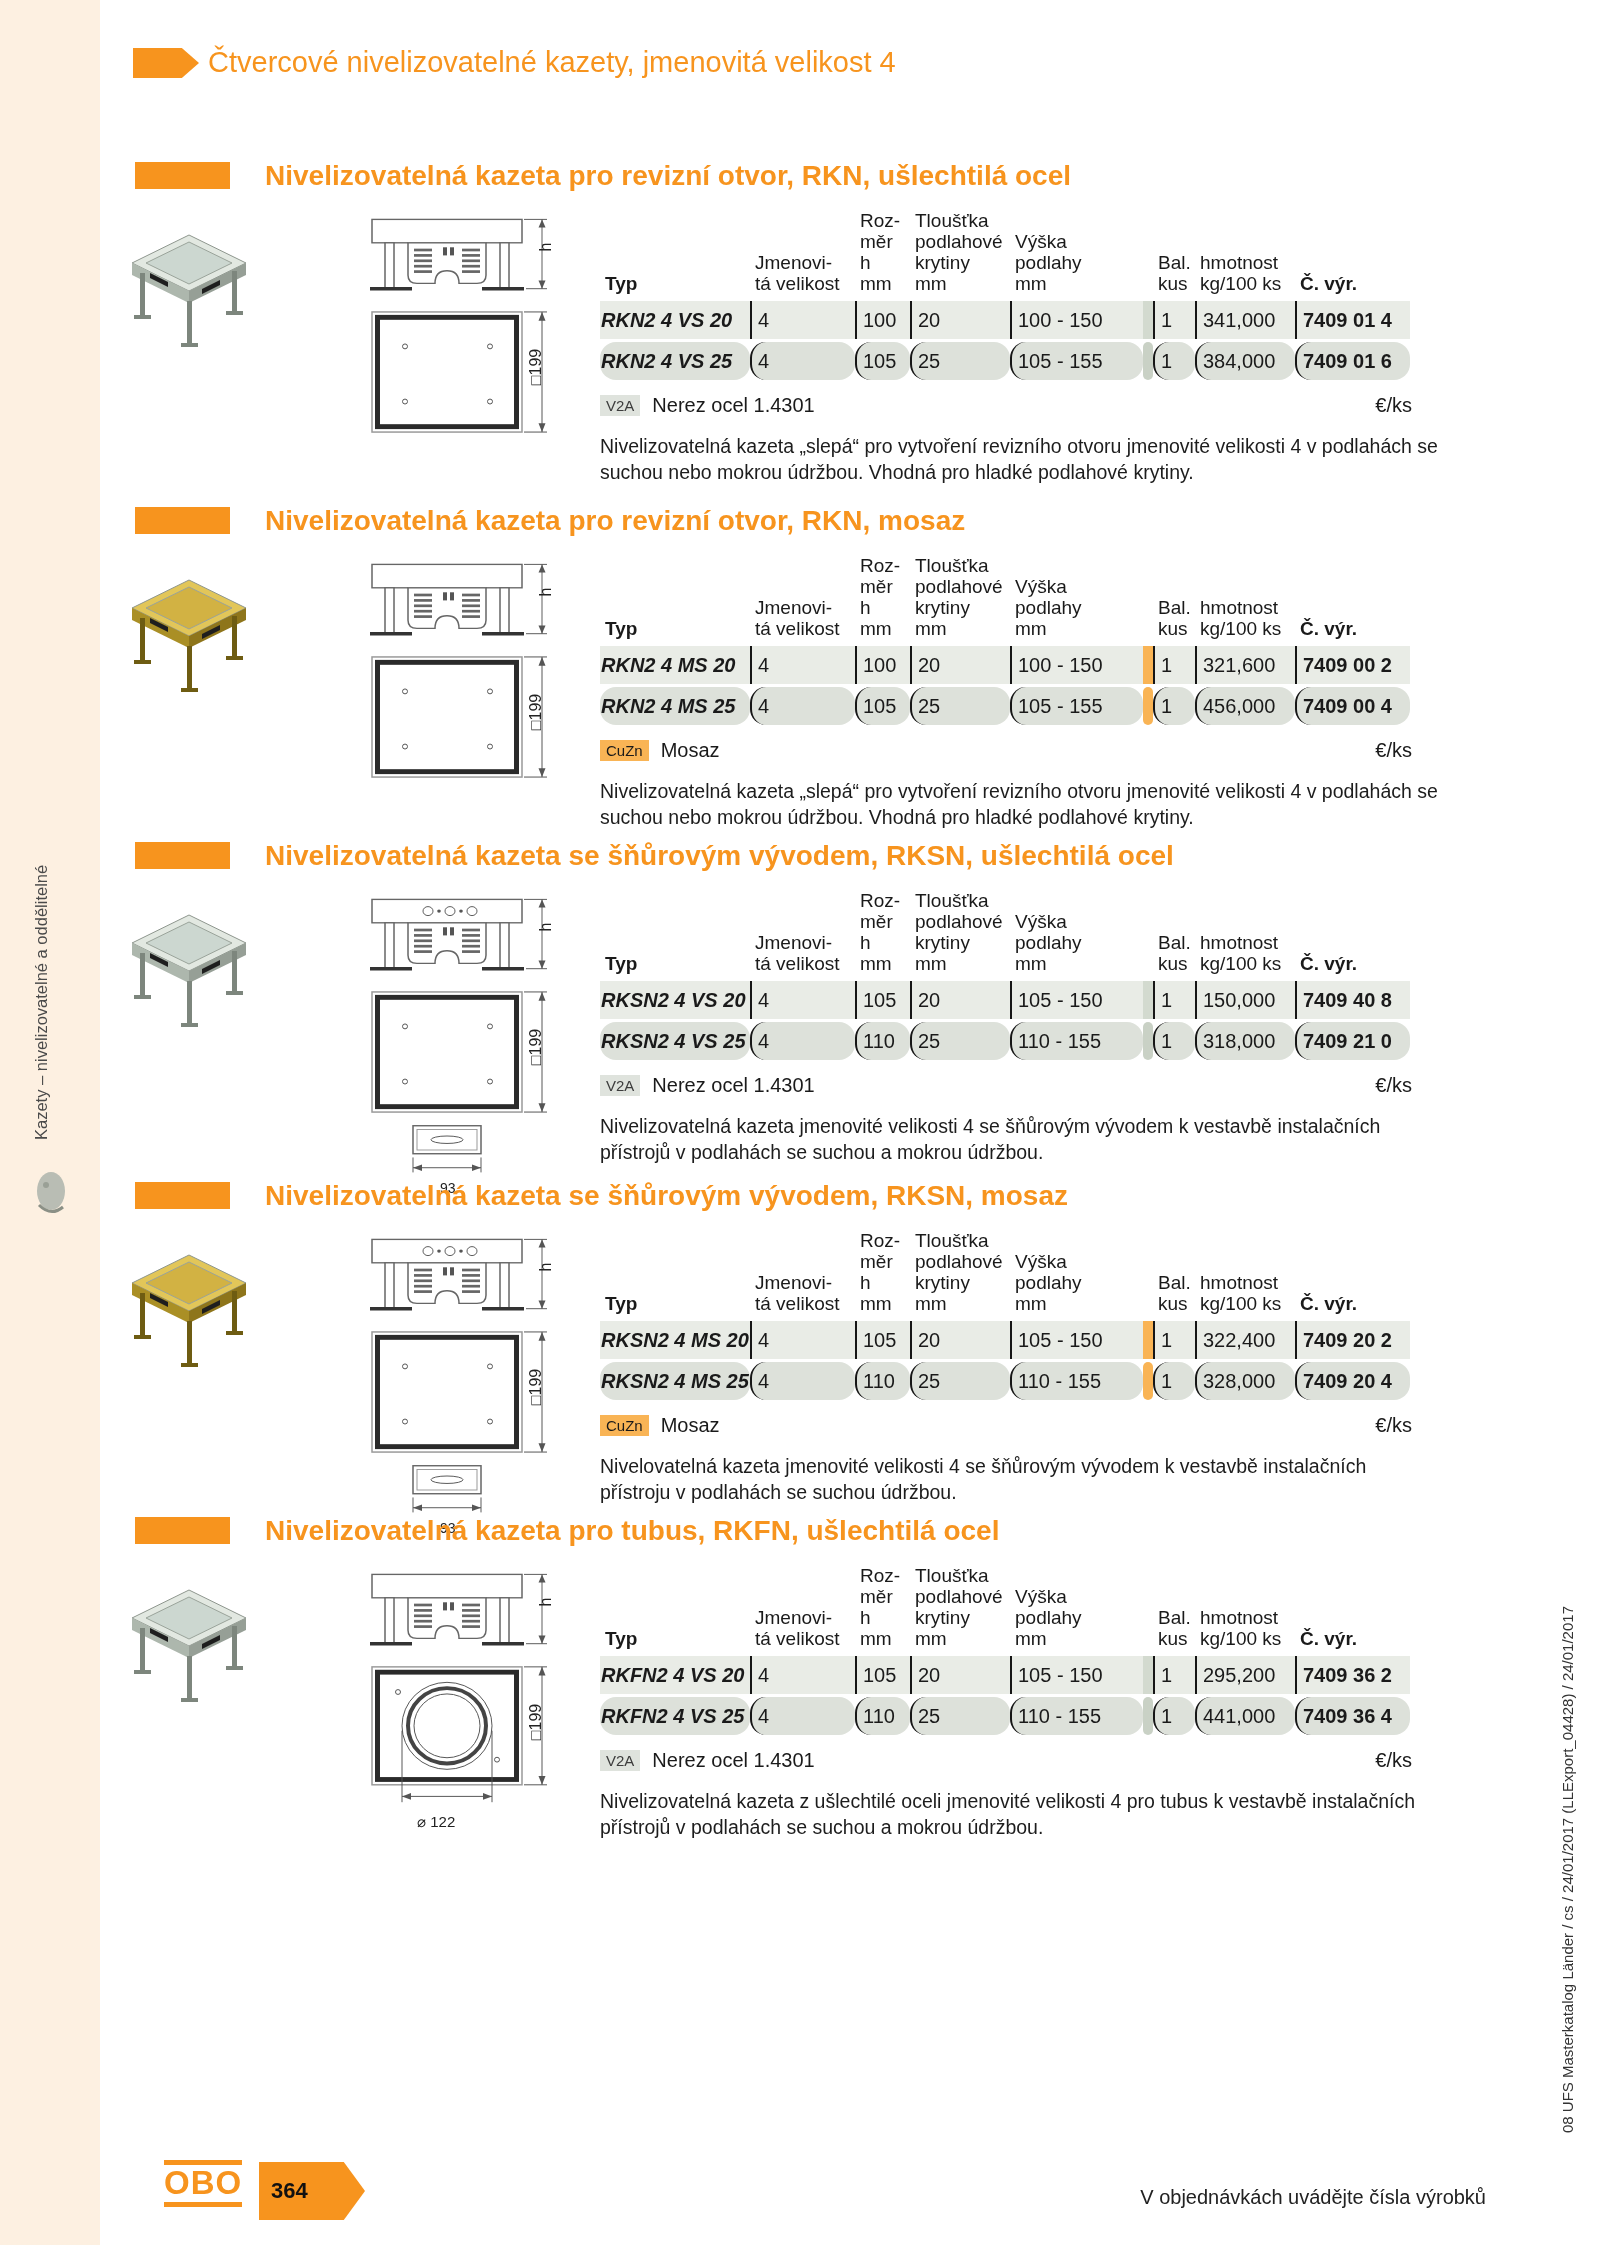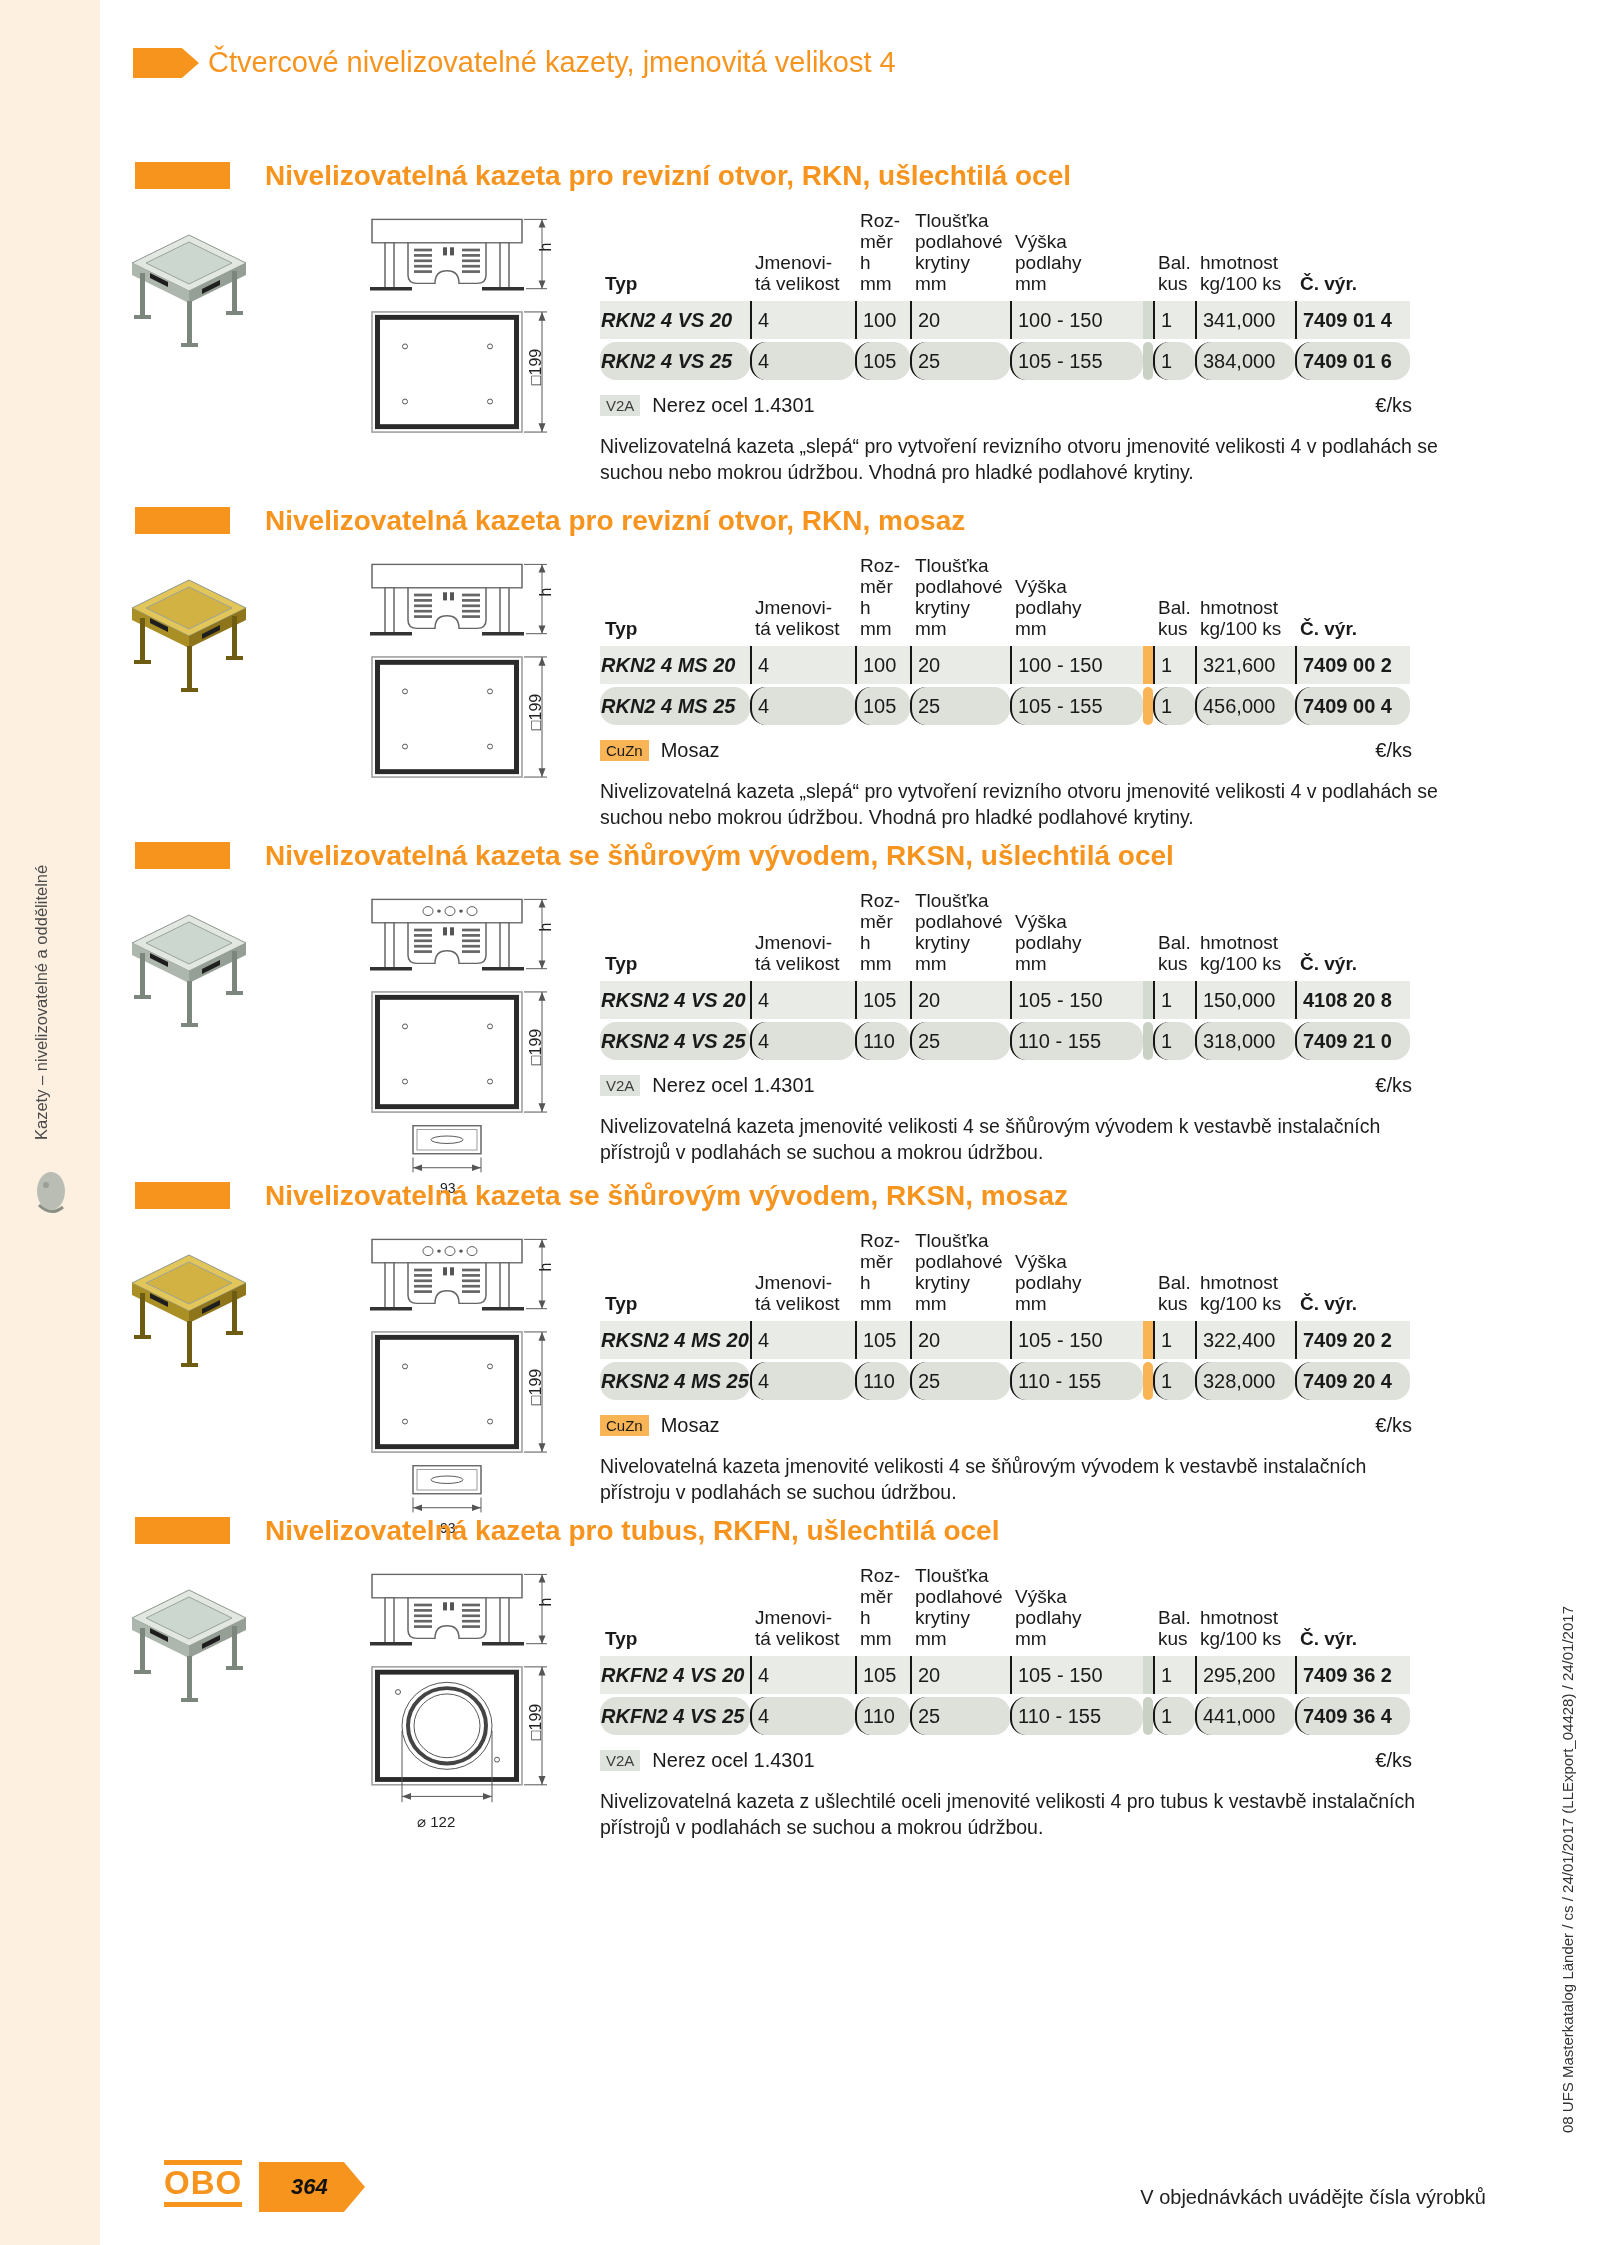--- a/index.html
+++ b/index.html
@@ -70,23 +70,23 @@
   .mat-v2a .badge{background:var(--badge-gray);color:#3c3c3c;}
   .mat-cuzn .badge{background:var(--stripe-orange);color:#1a1a1a;}
   .matname{font-size:20px;}
   .price{margin-left:auto;font-size:20px;}
   .desc{margin:16px 0 0 0;width:840px;font-size:19.5px;line-height:1.35;color:#1d1d1d;}
 
   
   .obo-logo{position:absolute;left:164px;top:2160px;width:78px;text-align:center;color:var(--orange);
     font-weight:bold;font-size:33px;line-height:1.05;border-top:5px solid var(--orange);
     border-bottom:5px solid var(--orange);padding:1px 0;letter-spacing:1px;}
-  .page-arrow{position:absolute;left:259px;top:2162px;width:106px;height:50px;background:var(--orange);
+  .page-arrow{position:absolute;left:259px;top:2162px;width:106px;height:58px;background:var(--orange);
     clip-path:polygon(0 0,80% 0,100% 50%,80% 100%,0 100%);display:flex;align-items:center;
-    padding-left:32px;box-sizing:border-box;font-size:22px;font-weight:bold;color:#111;font-style:italic;}
+    padding-left:12px;box-sizing:border-box;font-size:22px;font-weight:bold;color:#111;}
   .order-note{position:absolute;top:2186px;right:114px;font-size:20px;color:#222;}
 
   svg .ln{stroke:var(--line);stroke-width:1.5;fill:#fff;}
   svg .thin{stroke:#555;stroke-width:1;fill:none;}
   svg .dk{fill:#555;}
 </style>
 </head>
 <body>
 
 <svg width="0" height="0" style="position:absolute">
@@ -386,21 +386,21 @@
     </div>
     <div class="tbl row row1">
       <div class="td typ">RKSN2 4 VS 20</div>
       <div class="td bl">4</div>
       <div class="td bl">105</div>
       <div class="td bl">20</div>
       <div class="td bl">105 - 150</div>
       <div class="td stripe"></div>
       <div class="td bl">1</div>
       <div class="td bl">150,000</div>
-      <div class="td bl cvyr">4108 20 8</div>
+      <div class="td bl cvyr">7409 40 8</div>
     </div>
     <div class="tbl row row2">
       <div class="td typ">RKSN2 4 VS 25</div>
       <div class="td bl">4</div>
       <div class="td bl">110</div>
       <div class="td bl">25</div>
       <div class="td bl">110 - 155</div>
       <div class="td stripe"></div>
       <div class="td bl">1</div>
       <div class="td bl">318,000</div>

